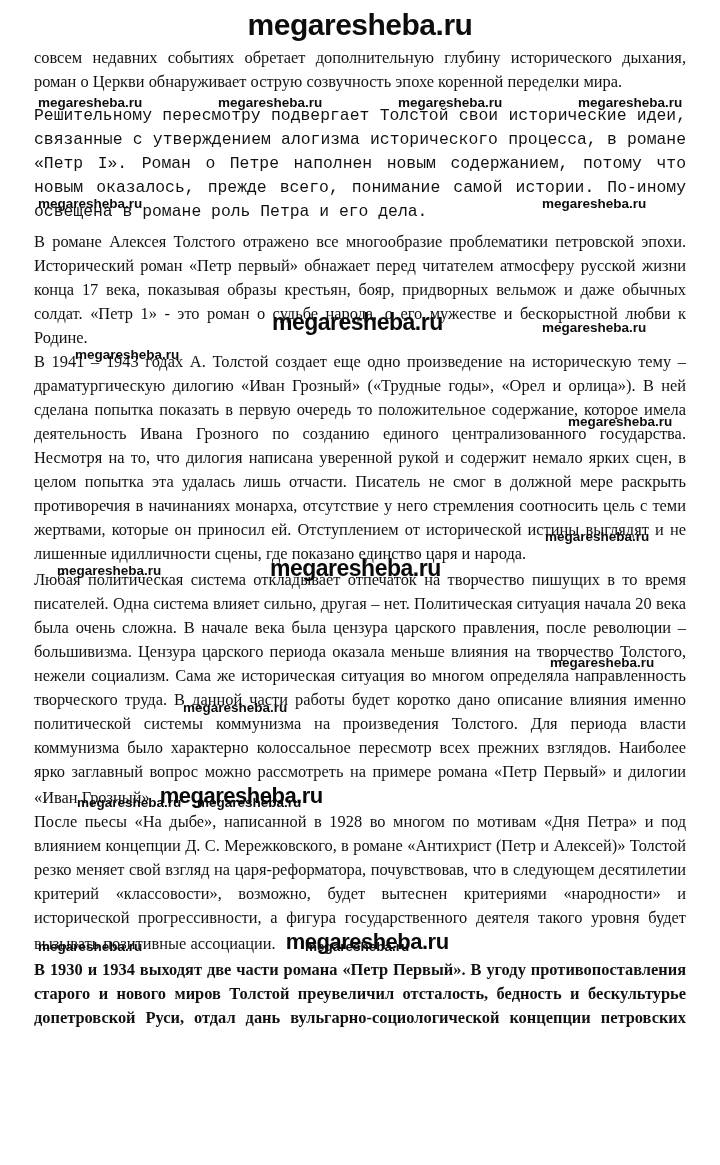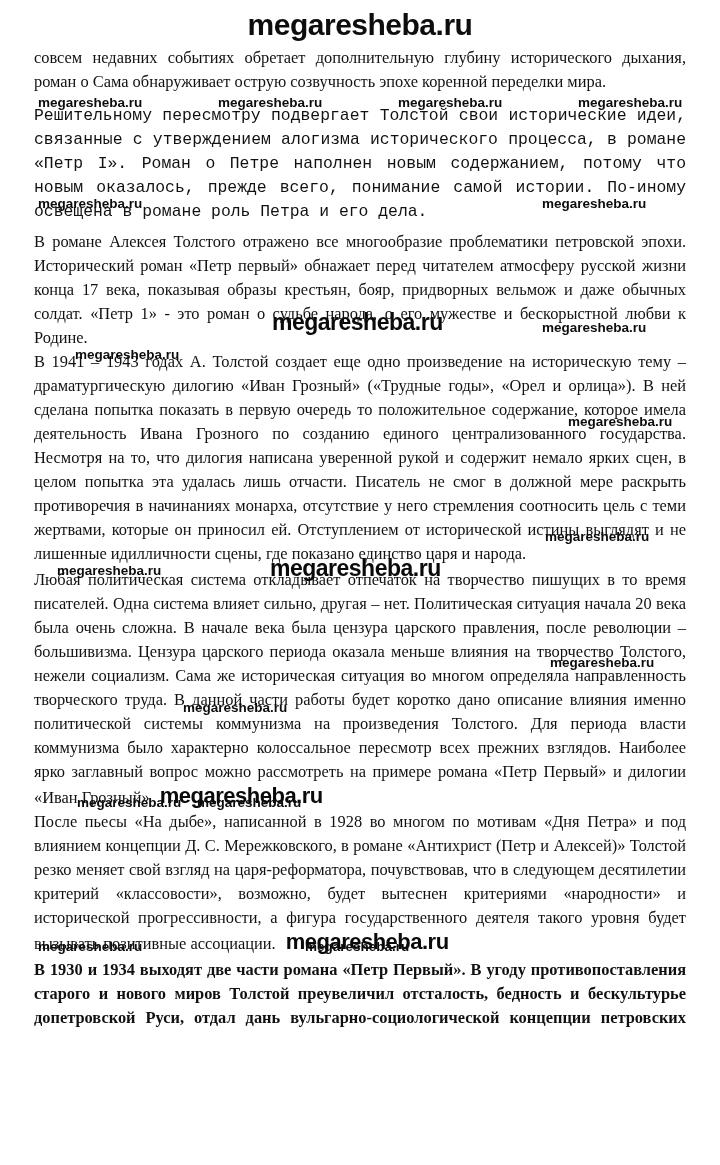--- a/index.html
+++ b/index.html
@@ -76,21 +76,21 @@
   }
 </style>
 </head>
 <body>
 
 <div class="page">
 
   <div class="wm-header">megaresheba.ru</div>
 
   <div class="content">
-    <p class="p1"><span>совсем недавних событиях обретает дополнительную глубину исторического дыхания, роман о Сама обнаруживает острую созвучность эпохе коренной переделки мира.</span></p>
+    <p class="p1"><span>совсем недавних событиях обретает дополнительную глубину исторического дыхания, роман о Церкви обнаруживает острую созвучность эпохе коренной переделки мира.</span></p>
     <p class="p2"><span>Решительному пересмотру подвергает Толстой свои исторические идеи, связанные с утверждением алогизма исторического процесса, в романе «Петр I». Роман о Петре наполнен новым содержанием, потому что новым оказалось, прежде всего, понимание самой истории. По-иному освещена в романе роль Петра и его дела.</span></p>
     <p class="p3"><span>В романе Алексея Толстого отражено все многообразие проблематики петровской эпохи. Исторический роман «Петр первый» обнажает перед читателем атмосферу русской жизни конца 17 века, показывая образы крестьян, бояр, придворных вельмож и даже обычных солдат. «Петр 1» - это роман о судьбе народа, о его мужестве и бескорыстной любви к Родине.</span></p>
     <p class="p4"><span>В 1941 – 1943 годах А. Толстой создает еще одно произведение на историческую тему – драматургическую дилогию «Иван Грозный» («Трудные годы», «Орел и орлица»). В ней сделана попытка показать в первую очередь то положительное содержание, которое имела деятельность Ивана Грозного по созданию единого централизованного государства. Несмотря на то, что дилогия написана уверенной рукой и содержит немало ярких сцен, в целом попытка эта удалась лишь отчасти. Писатель не смог в должной мере раскрыть противоречия в начинаниях монарха, отсутствие у него стремления соотносить цель с теми жертвами, которые он приносил ей. Отступлением от исторической истины выглядят и не лишенные идилличности сцены, где показано единство царя и народа.</span></p>
     <p class="p5"><span>Любая политическая система откладывает отпечаток на творчество пишущих в то время писателей. Одна система влияет сильно, другая – нет. Политическая ситуация начала 20 века была очень сложна. В начале века была цензура царского правления, после революции – большивизма. Цензура царского периода оказала меньше влияния на творчество Толстого, нежели социализм. Сама же историческая ситуация во многом определяла направленность творческого труда. В данной части работы будет коротко дано описание влияния именно политической системы коммунизма на произведения Толстого. Для периода власти коммунизма было характерно колоссальное пересмотр всех прежних взглядов. Наиболее ярко заглавный вопрос можно рассмотреть на примере романа «Петр Первый» и дилогии «Иван Грозный»</span><span class="wm-inline">megaresheba.ru</span></p>
     <p class="p6"><span>После пьесы «На дыбе», написанной в 1928 во многом по мотивам «Дня Петра» и под влиянием концепции Д. С. Мережковского, в романе «Антихрист (Петр и Алексей)» Толстой резко меняет свой взгляд на царя-реформатора, почувствовав, что в следующем десятилетии критерий «классовости», возможно, будет вытеснен критериями «народности» и исторической прогрессивности, а фигура государственного деятеля такого уровня будет вызывать позитивные ассоциации.</span><span class="wm-inline">megaresheba.ru</span></p>
     <p class="p7"><span>В 1930 и 1934 выходят две части романа «Петр Первый». В угоду противопоставления старого и нового миров Толстой преувеличил отсталость, бедность и бескультурье допетровской Руси, отдал дань вульгарно-социологической концепции петровских реформ как «буржуазных». Отсюда преувеличение роли торговых людей, предпринимателей, не вполне пропорционально представил разные социальные круги. Например, деятелям Церкви почти не уделено внимания, тогда как для того временного</span></p>
   </div>
 
   <span class="wm-s" style="left:38px;top:96px">megaresheba.ru</span>
   <span class="wm-s" style="left:218px;top:96px">megaresheba.ru</span>

